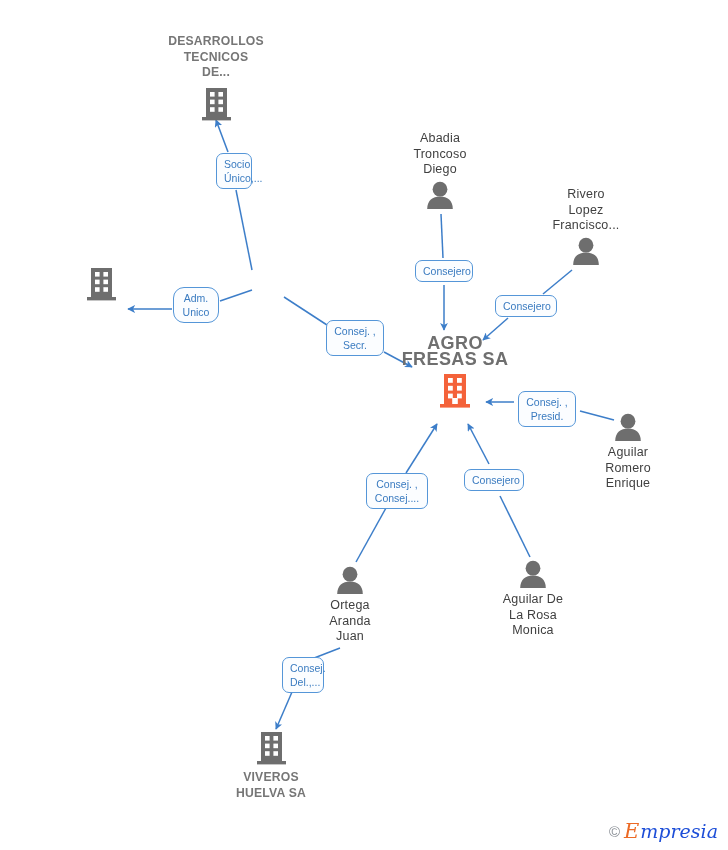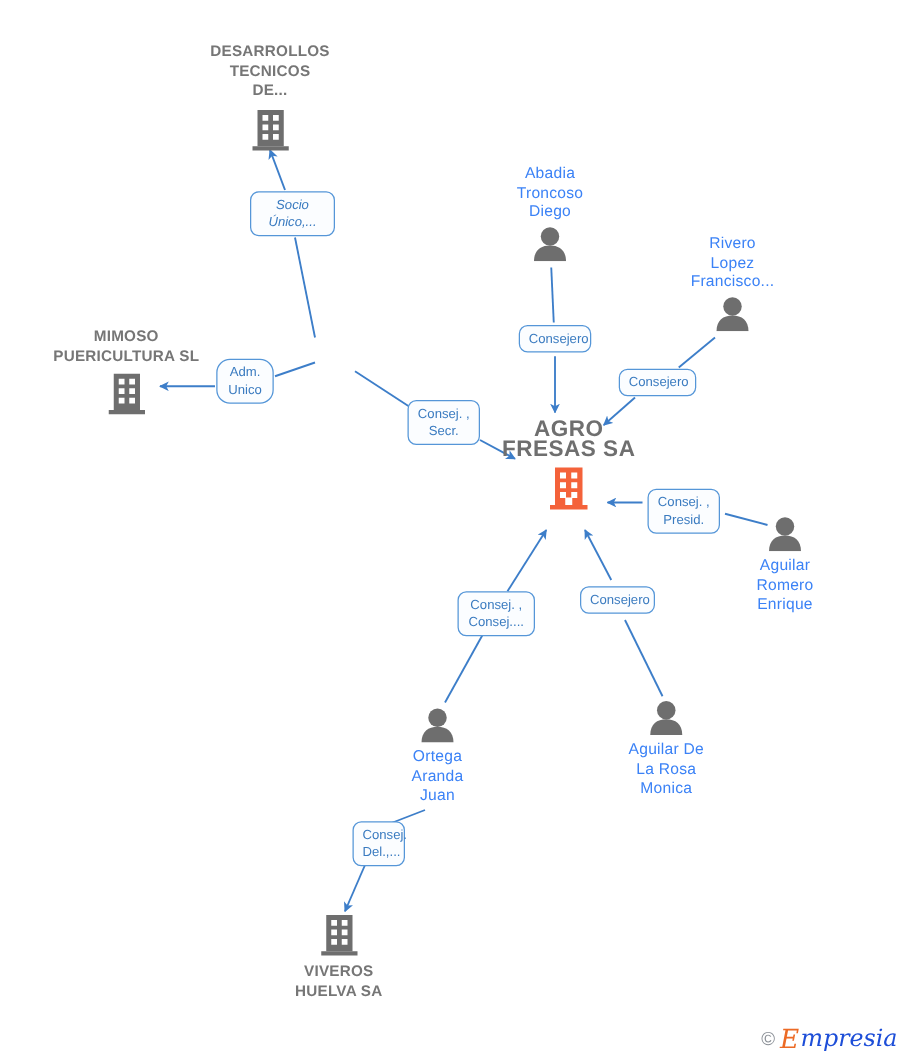--- a/index.html
+++ b/index.html
@@ -27,21 +27,21 @@
   }
   .node {
     position: absolute;
     transform: translate(-50%, 0);
     text-align: center;
     width: 150px;
   }
   .node-label {
     font-size: 12.5px;
     line-height: 15.5px;
-    color: #3b82f6;
+    color: #404040;
     white-space: pre-line;
     letter-spacing: 0.2px;
   }
   .node-label.company {
     color: #767676;
     font-weight: bold;
     font-size: 12.2px;
   }
   .node-label.center {
     color: #6f6f6f;
@@ -153,22 +153,20 @@
         <rect x="17.4" y="6" width="4.6" height="4.6" fill="#ffffff"></rect>
         <rect x="9" y="13.6" width="4.6" height="4.6" fill="#ffffff"></rect>
         <rect x="17.4" y="13.6" width="4.6" height="4.6" fill="#ffffff"></rect>
         <rect x="9" y="21.2" width="4.6" height="4.6" fill="#ffffff"></rect>
         <rect x="17.4" y="21.2" width="4.6" height="4.6" fill="#ffffff"></rect>
       </svg>
     </span>
   </div>
 
   <div class="node" style="left:101px; top:262px;">
-    <div class="node-label company">MIMOSO
-PUERICULTURA SL</div>
     <span class="icon-wrap">
       <svg class="node-icon" width="31" height="35" viewBox="0 0 31 35" style="margin-top:4px;">
         <rect x="5" y="2" width="21" height="29" fill="#6e6e6e"></rect>
         <rect x="1" y="31" width="29" height="3.4" fill="#6e6e6e"></rect>
         <rect x="9" y="6" width="4.6" height="4.6" fill="#ffffff"></rect>
         <rect x="17.4" y="6" width="4.6" height="4.6" fill="#ffffff"></rect>
         <rect x="9" y="13.6" width="4.6" height="4.6" fill="#ffffff"></rect>
         <rect x="17.4" y="13.6" width="4.6" height="4.6" fill="#ffffff"></rect>
         <rect x="9" y="21.2" width="4.6" height="4.6" fill="#ffffff"></rect>
         <rect x="17.4" y="21.2" width="4.6" height="4.6" fill="#ffffff"></rect>
@@ -265,21 +263,21 @@
         <rect x="9" y="13.6" width="4.6" height="4.6" fill="#ffffff"></rect>
         <rect x="17.4" y="13.6" width="4.6" height="4.6" fill="#ffffff"></rect>
         <rect x="9" y="21.2" width="4.6" height="4.6" fill="#ffffff"></rect>
         <rect x="17.4" y="21.2" width="4.6" height="4.6" fill="#ffffff"></rect>
       </svg>
     </span>
     <div class="node-label company" style="margin-top:5px;">VIVEROS
 HUELVA SA</div>
   </div>
 
-  <div class="edge-label" style="left:234px; top:171px; width:68px;font-style:italic;">Socio
+  <div class="edge-label" style="left:234px; top:171px; width:36px;">Socio
 Único,...</div>
   <div class="edge-label" style="left:196px; top:305px; width:46px;border-radius:11px;">Adm.
 Unico</div>
   <div class="edge-label" style="left:355px; top:338px; width:58px;">Consej. ,
 Secr.</div>
   <div class="edge-label" style="left:444px; top:271px; width:58px;">Consejero</div>
   <div class="edge-label" style="left:526px; top:306px; width:62px;">Consejero</div>
   <div class="edge-label" style="left:547px; top:409px; width:58px;">Consej. ,
 Presid.</div>
   <div class="edge-label" style="left:397px; top:491px; width:62px;">Consej. ,

